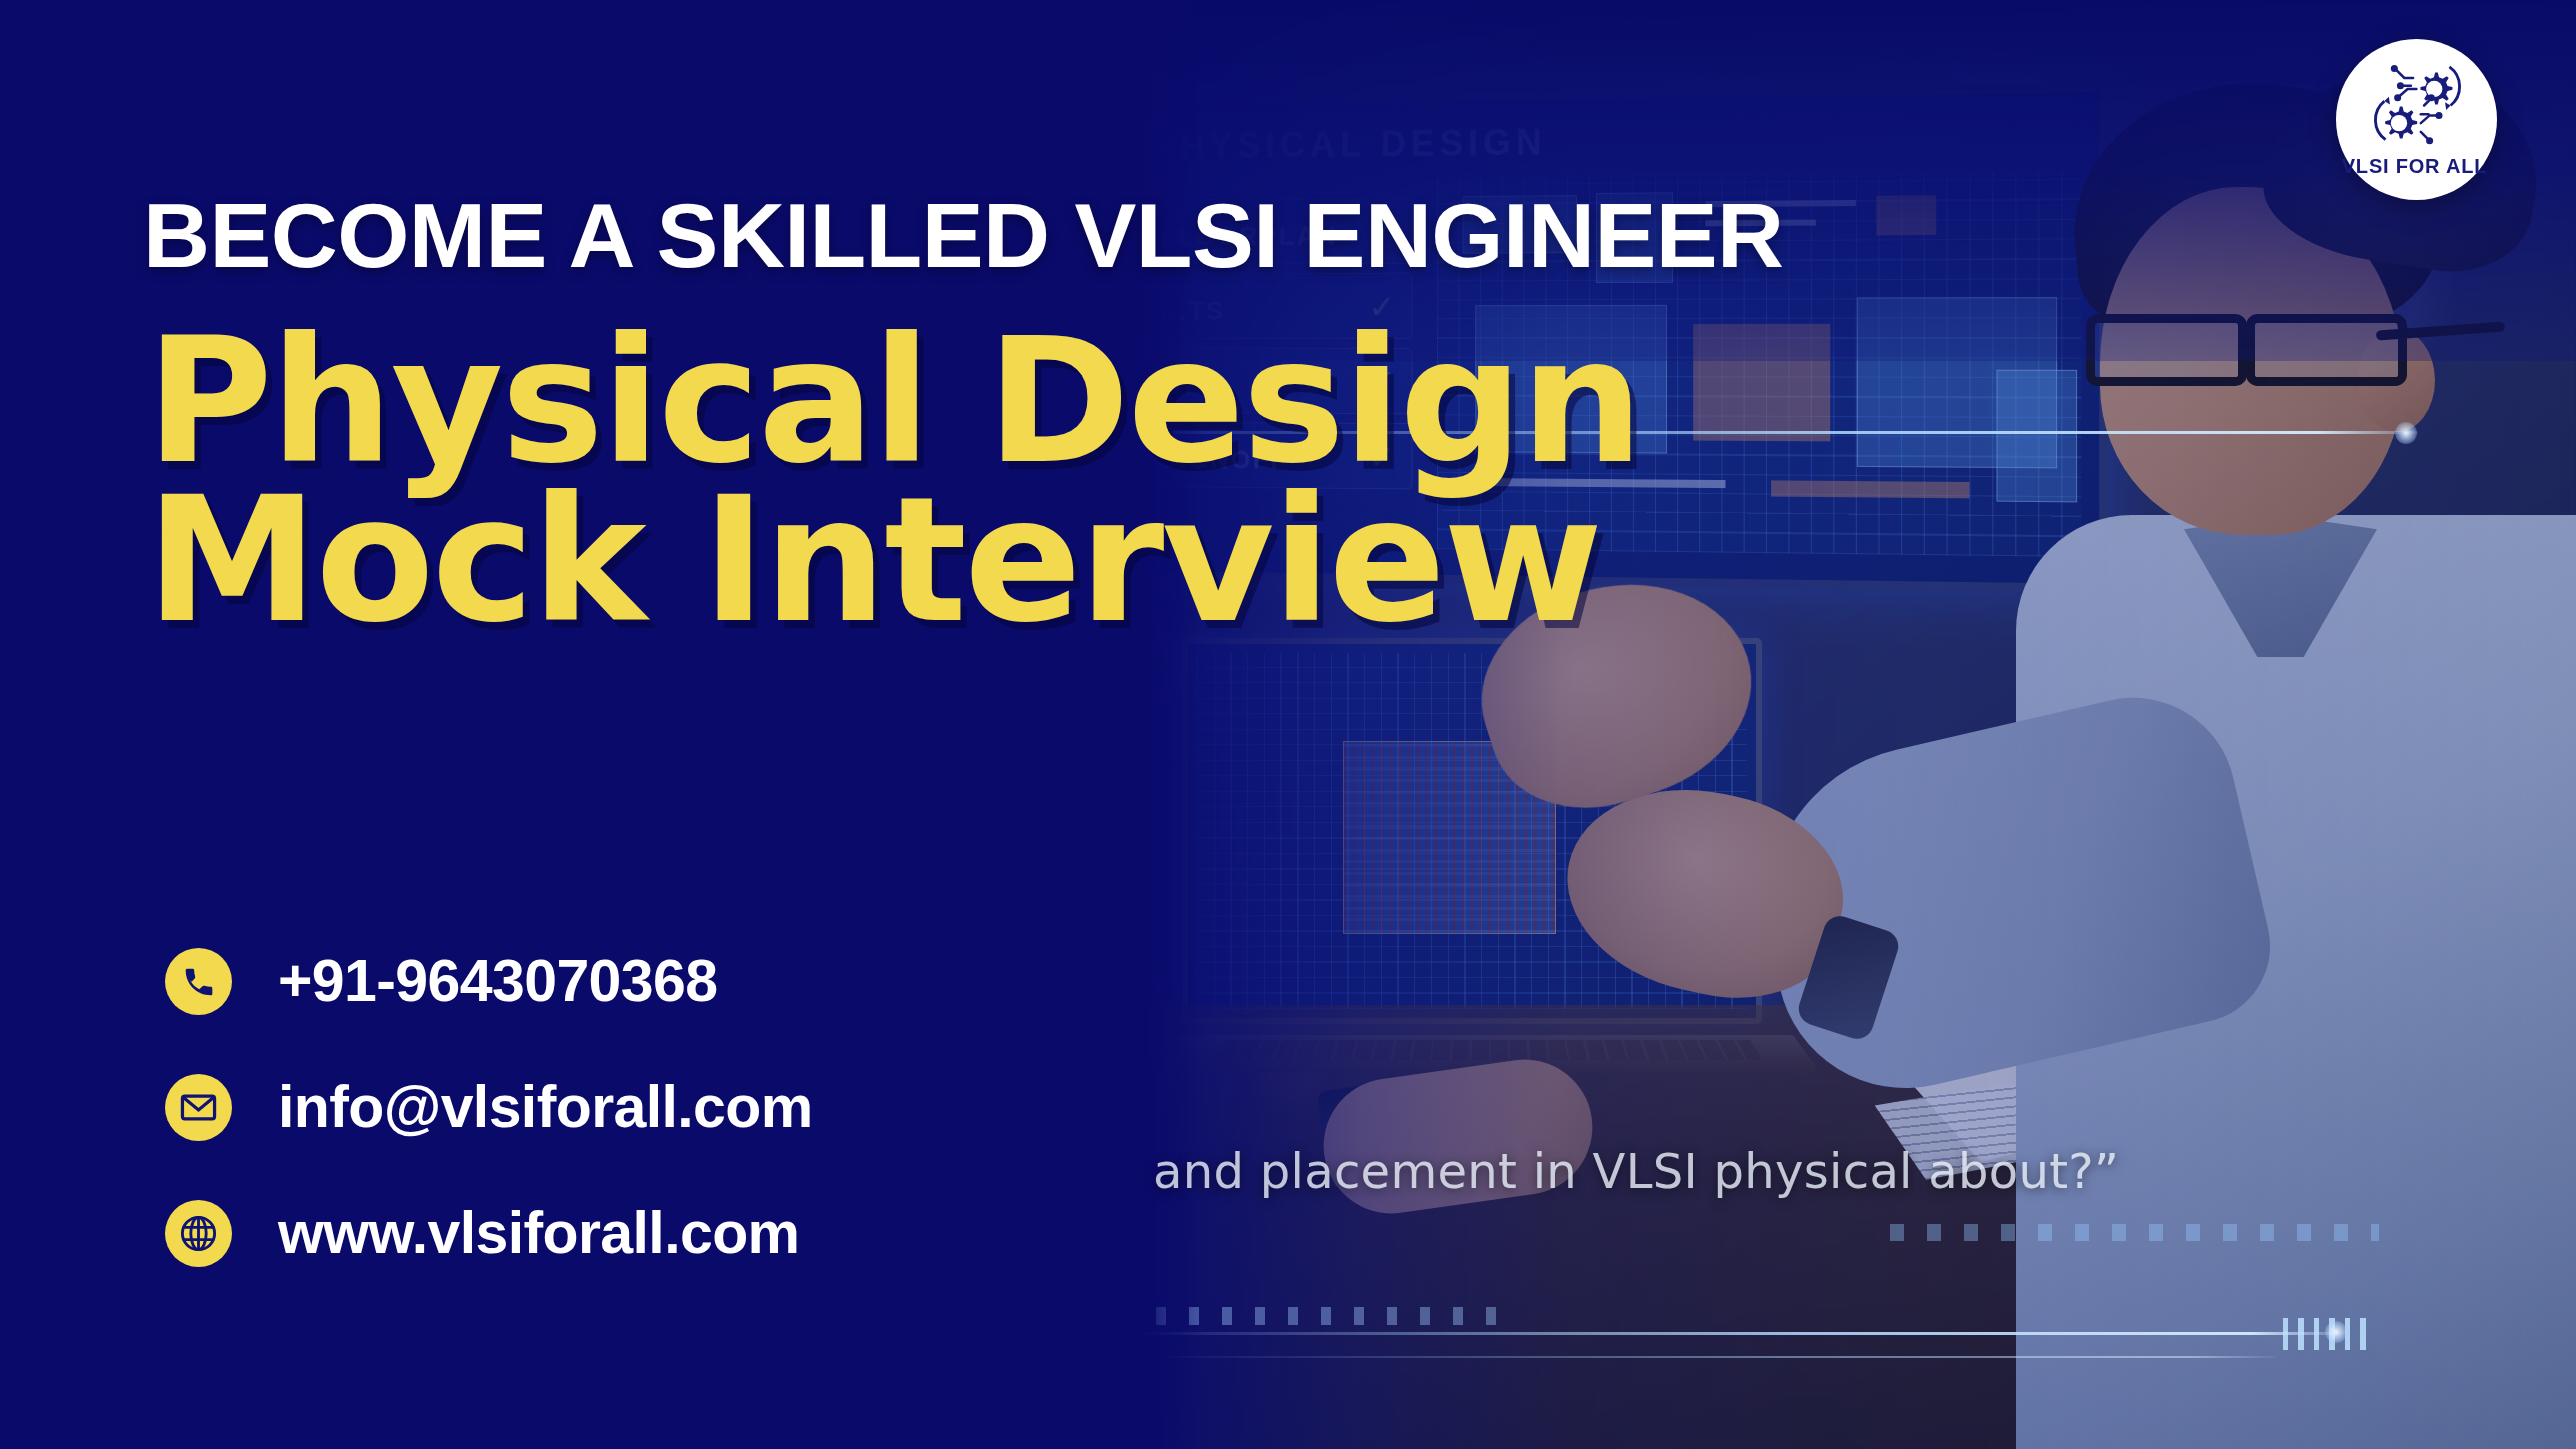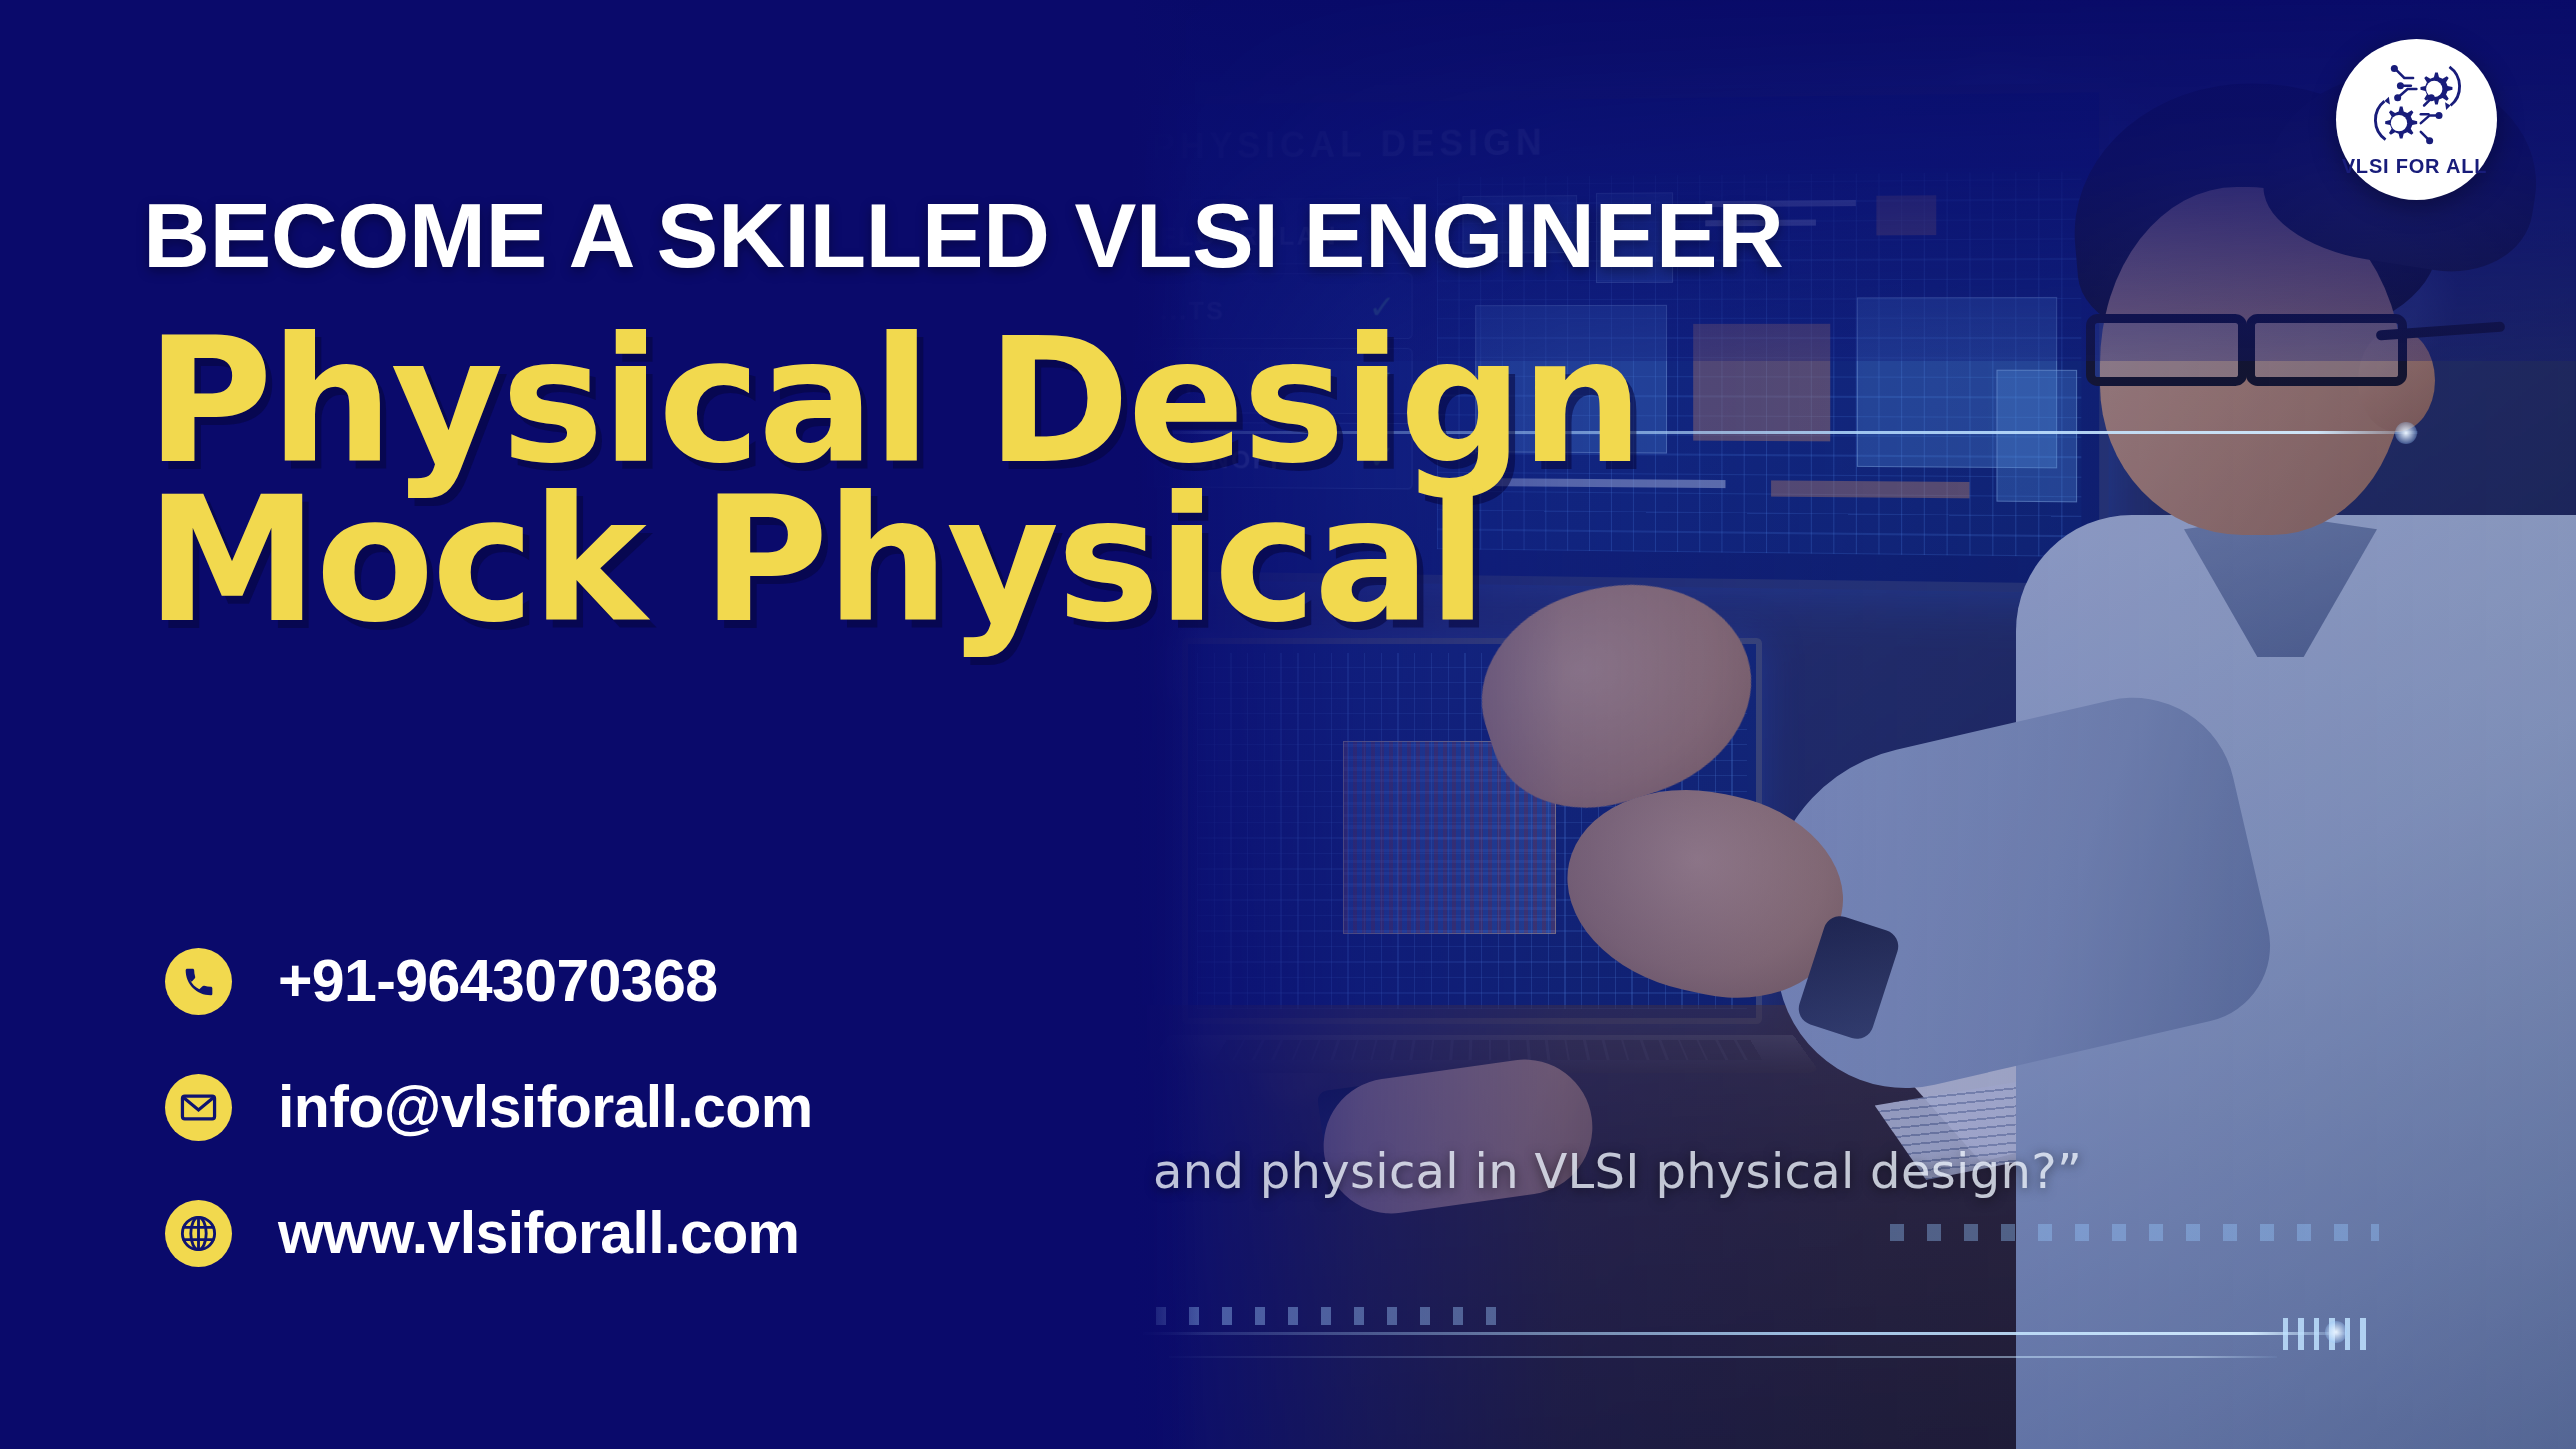--- a/index.html
+++ b/index.html
@@ -294,27 +294,27 @@
     <div class="hud-line hud-bot1"></div>
     <div class="hud-line hud-bot2"></div>
     <div class="hud-ticks"></div>
     <div class="hud-dot  hud-d2"></div>
   </div>
 
   <div class="leftblock"></div>
   <div class="seam"></div>
 
   <div class="caption">
-    <div>and physical in VLSI physical design?”</div>
+    <div>and placement in VLSI physical about?”</div>
   </div>
 
   <div class="kicker">BECOME A SKILLED VLSI ENGINEER</div>
   <div class="title">
     <span class="l1">Physical Design</span>
-    <span class="l2">Mock Physical</span>
+    <span class="l2">Mock Interview</span>
   </div>
 
   <div class="contacts">
 
     <div class="crow">
       <span class="cbadge">
         <svg width="40" height="40" viewBox="0 0 24 24" aria-hidden="true">
           <path fill="#0f1470" d="M6.6 10.8c1.2 2.4 3.2 4.4 5.6 5.6l1.9-1.9c.3-.3.7-.4 1.1-.2 1.2.4 2.5.6 3.8.6.6 0 1 .4 1 1V19c0 .6-.4 1-1 1C10.6 20 4 13.4 4 5c0-.6.4-1 1-1h3.1c.6 0 1 .4 1 1 0 1.3.2 2.6.6 3.8.1.4 0 .8-.3 1.1l-1.8 1.9z"></path>
         </svg>
       </span>

